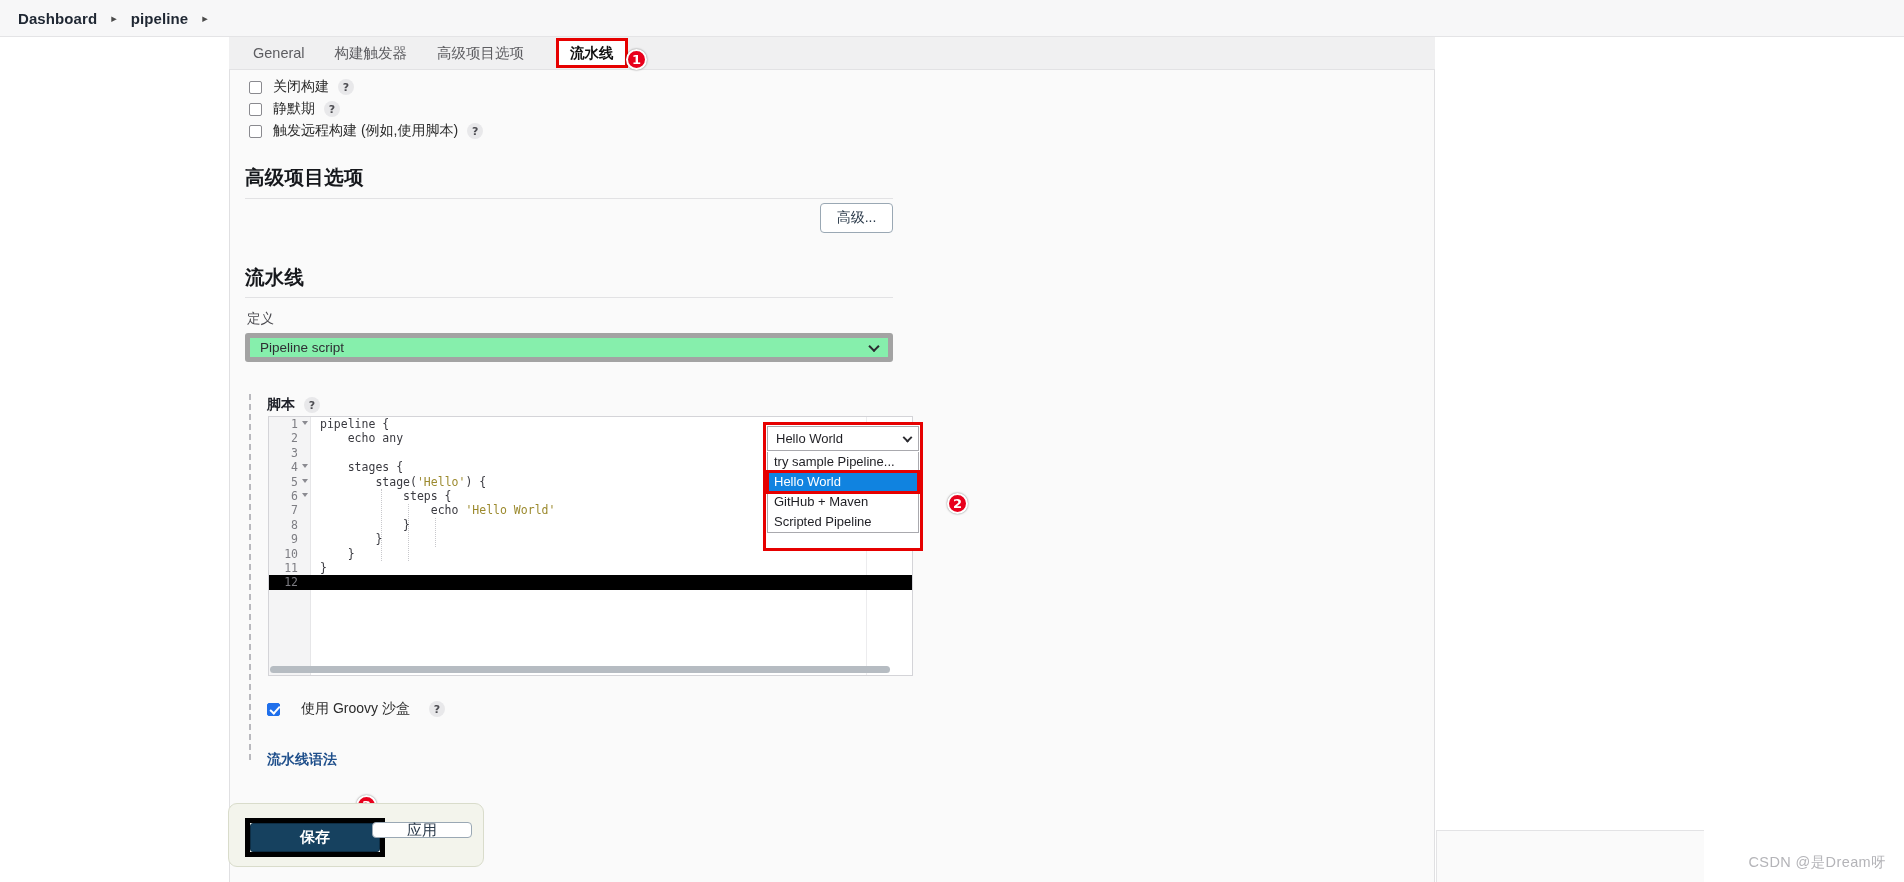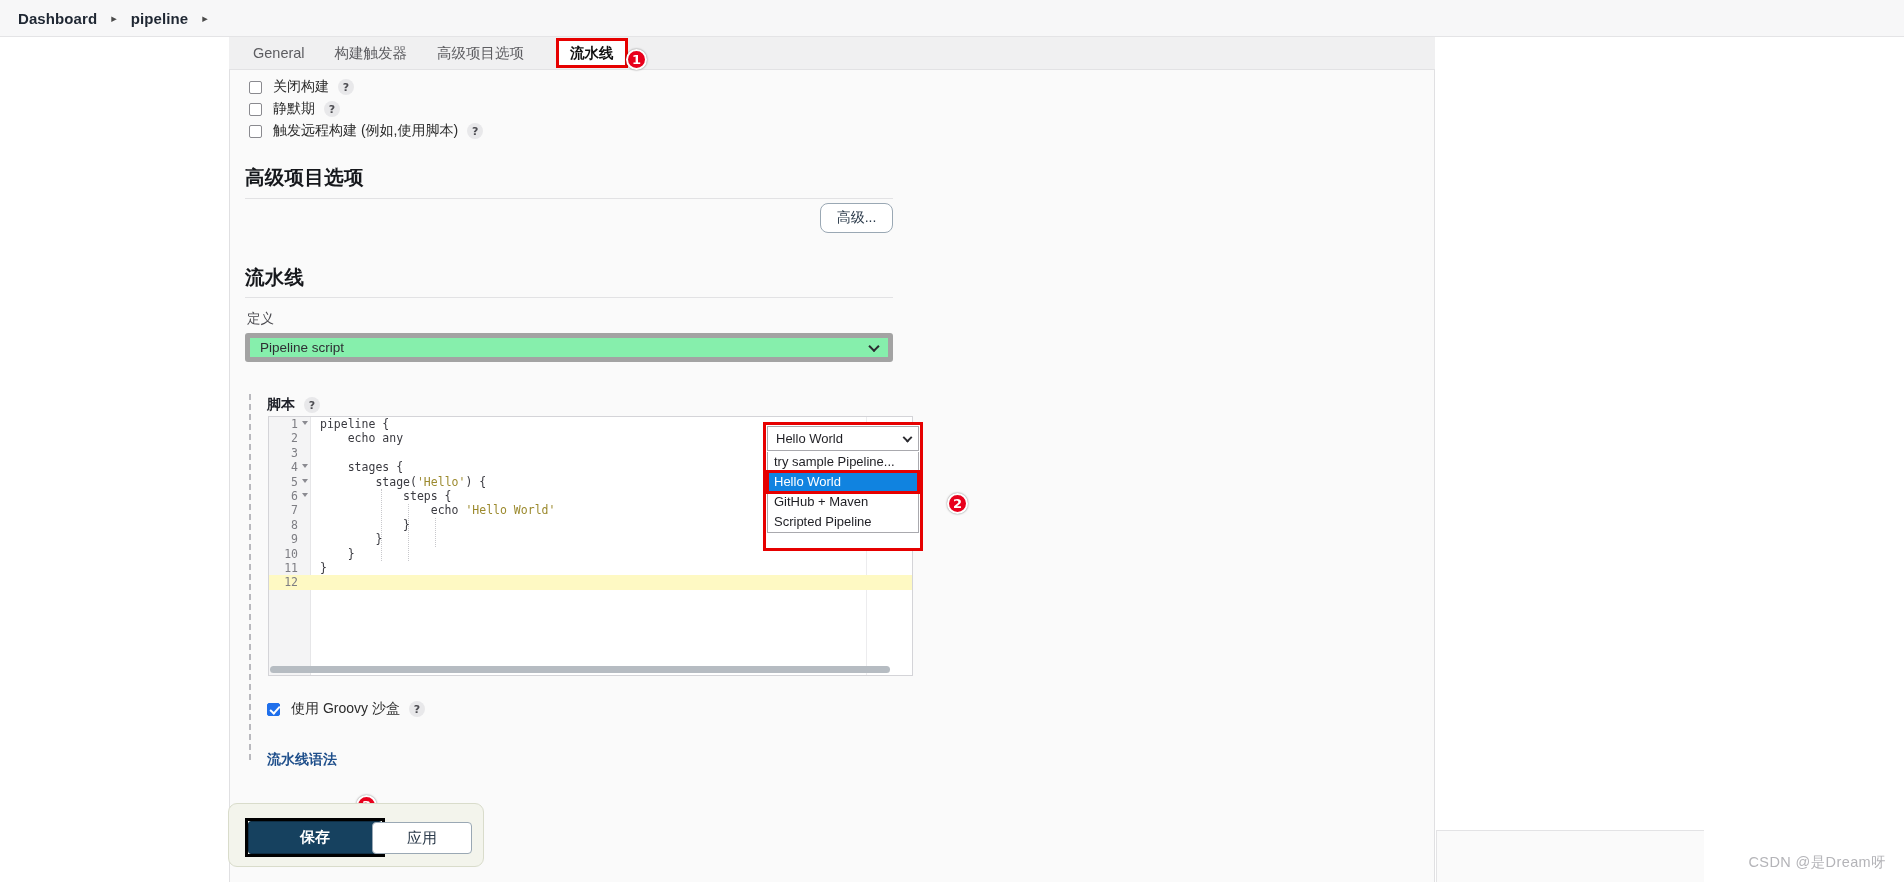--- a/index.html
+++ b/index.html
@@ -174,21 +174,21 @@
     width: 42px; height: 100%;
     background: #f4f4f5;
     border-right: 1px solid #e6e6e8;
   }
   .ed-rows { position: absolute; left: 0; top: 0; width: 100%; }
   .ed-row {
     display: flex; height: 14.4px; line-height: 14.4px;
     font-family: "DejaVu Sans Mono", "Liberation Mono", monospace;
     font-size: 11.5px;
   }
-  .ed-row.active { background: #fef9c3; }
+  .ed-row.active { background: #000000; }
   .ln {
     width: 42px; flex: none; text-align: right;
     padding-right: 13px; color: #7d7d83;
     position: relative;
   }
   .fold {
     position: absolute; right: 3px; top: 4px;
     width: 0; height: 0;
     border-left: 3.5px solid transparent;
     border-right: 3.5px solid transparent;
@@ -253,33 +253,33 @@
   .btn-bar {
     position: absolute; left: 228px; top: 803px;
     width: 256px; height: 64px;
     background: #f3f4ec;
     border: 1px solid #d9dccb;
     border-radius: 9px;
   }
   .btn-save-hl {
     position: absolute; left: 245px; top: 818px;
     width: 140px; height: 39px;
-    border: 3px solid #000000;
+    border: 5px solid #000000;
     display: flex; align-items: center; justify-content: center;
   }
   .btn-save {
     width: 100%; height: 100%;
     background: #16415f; color: #fff;
     border: 1px solid #0e2e45; border-radius: 3px;
     display: flex; align-items: center; justify-content: center;
     font-size: 15px; font-weight: bold; cursor: pointer;
   }
   .btn-apply {
     position: absolute; left: 372px; top: 822px;
-    width: 100px; height: 32px;
+    width: 100px; height: 16px;
     font-size: 15px; border-radius: 4px;
     background: #fff; border: 1px solid #9aa8b4; color: #2b3a4a;
     display: flex; align-items: center; justify-content: center;
     cursor: pointer;
   }
 
   
   .watermark {
     position: absolute; right: 18px; bottom: 10px;
     font-size: 14.5px; color: #b4b4b8;
@@ -330,21 +330,21 @@
     <span class="help-q">?</span>
   </div>
   <div class="chk-row" style="left:249px; top:122px;">
     <span class="chk-box"></span>
     <span>触发远程构建 (例如,使用脚本)</span>
     <span class="help-q">?</span>
   </div>
 
   <div class="section-h" style="left:245px; top:164px;">高级项目选项</div>
   <div class="section-rule" style="left:245px; top:198px; width:648px;"></div>
-  <div class="jbtn" style="position:absolute; left:820px; top:203px; width:73px; height:30px;border-radius:8px;">高级...</div>
+  <div class="jbtn" style="position:absolute; left:820px; top:203px; width:73px; height:30px;">高级...</div>
 
   <div class="section-h" style="left:245px; top:264px;">流水线</div>
   <div class="section-rule" style="left:245px; top:297px; width:648px;"></div>
 
   <div class="field-label" style="left:247px; top:310px;">定义</div>
 
   <div class="sel-define">
     <span>Pipeline script</span>
     <span class="sel-caret"></span>
   </div>
@@ -420,21 +420,21 @@
       <span class="sel-caret"></span>
     </div>
     <div class="dd-list" id="dd-list">
         <div class="dd-opt">try sample Pipeline...</div>
         <div class="dd-opt sel">Hello World</div>
         <div class="dd-opt">GitHub + Maven</div>
         <div class="dd-opt">Scripted Pipeline</div>
       </div>
   </div>
 
-  <div class="chk-row" style="left:267px; top:700px;">
+  <div class="chk-row" style="left:267px; top:700px;gap:10px;">
     <span class="chk-box checked"></span>
     <span>使用 Groovy 沙盒</span>
     <span class="help-q">?</span>
   </div>
 
   <div class="link-text" style="left:267px; top:751px;">流水线语法</div>
 
   <div class="btn-bar"></div>
   <div class="btn-save-hl">
     <div class="btn-save">保存</div>

